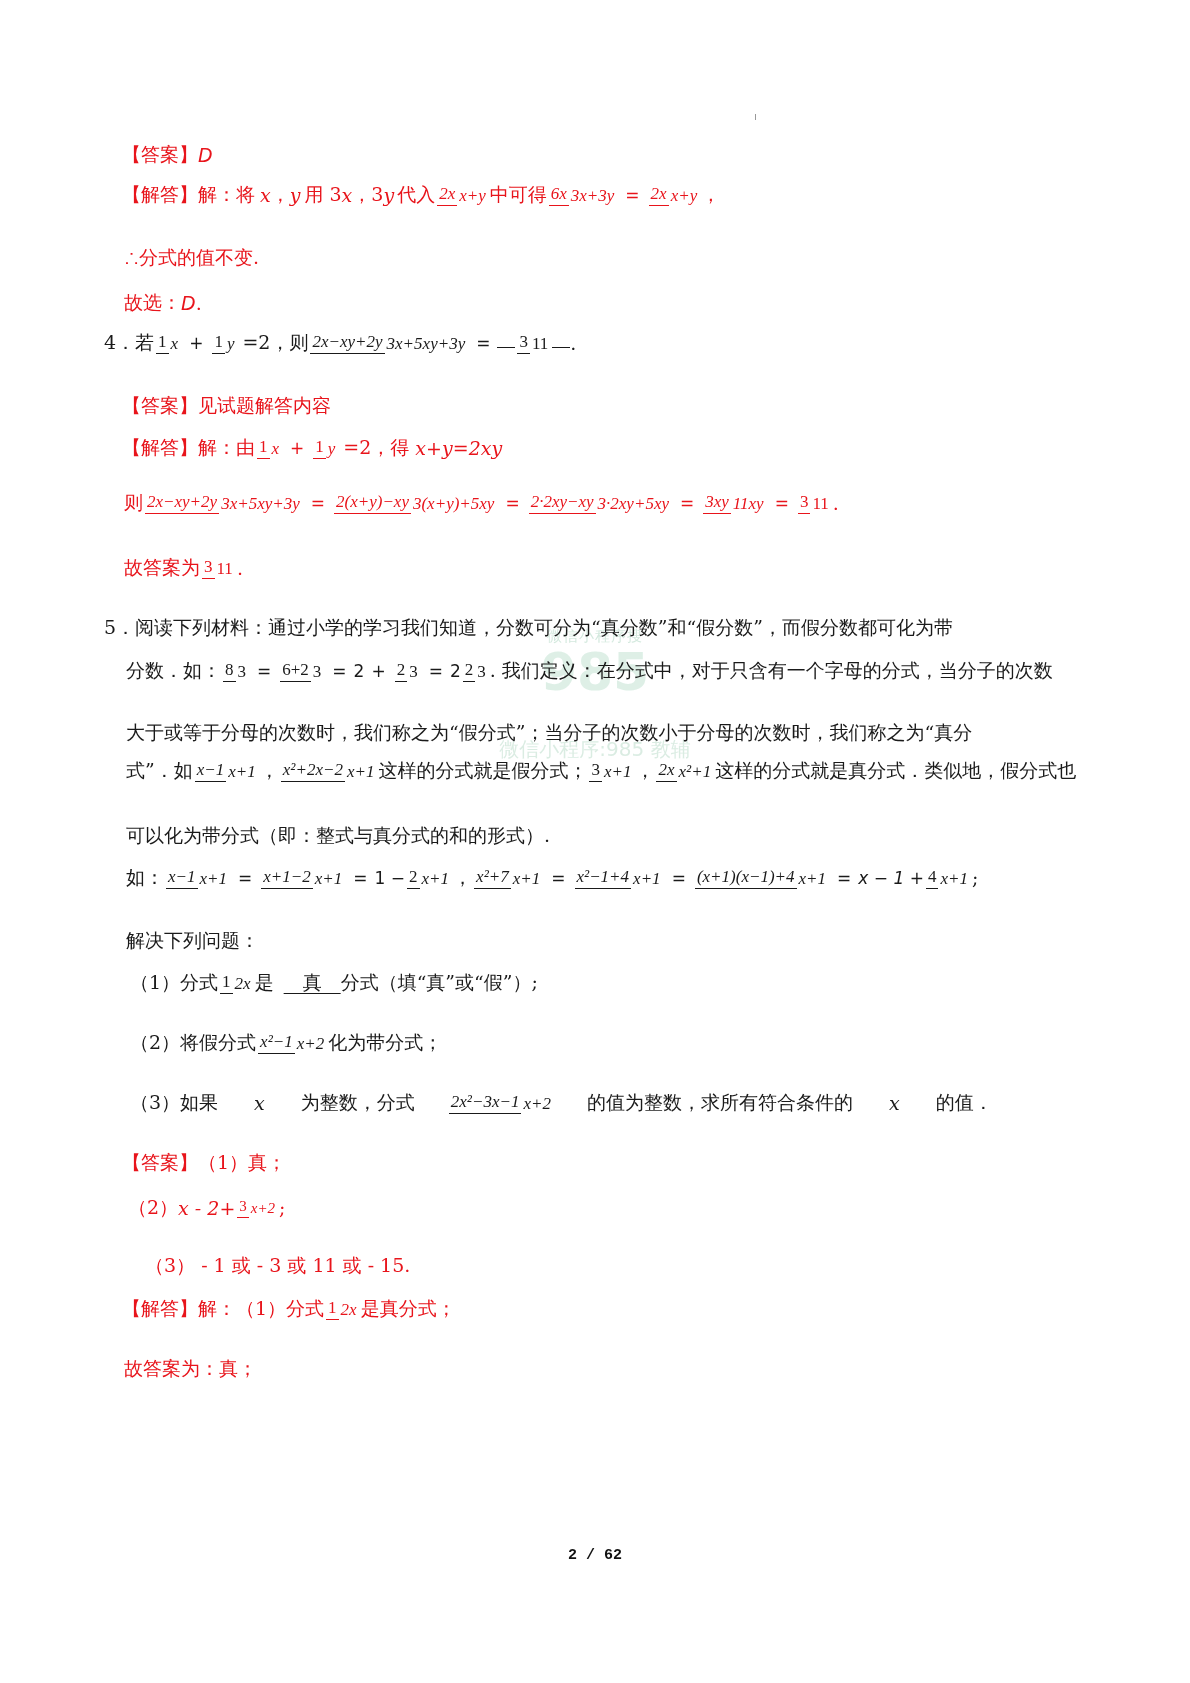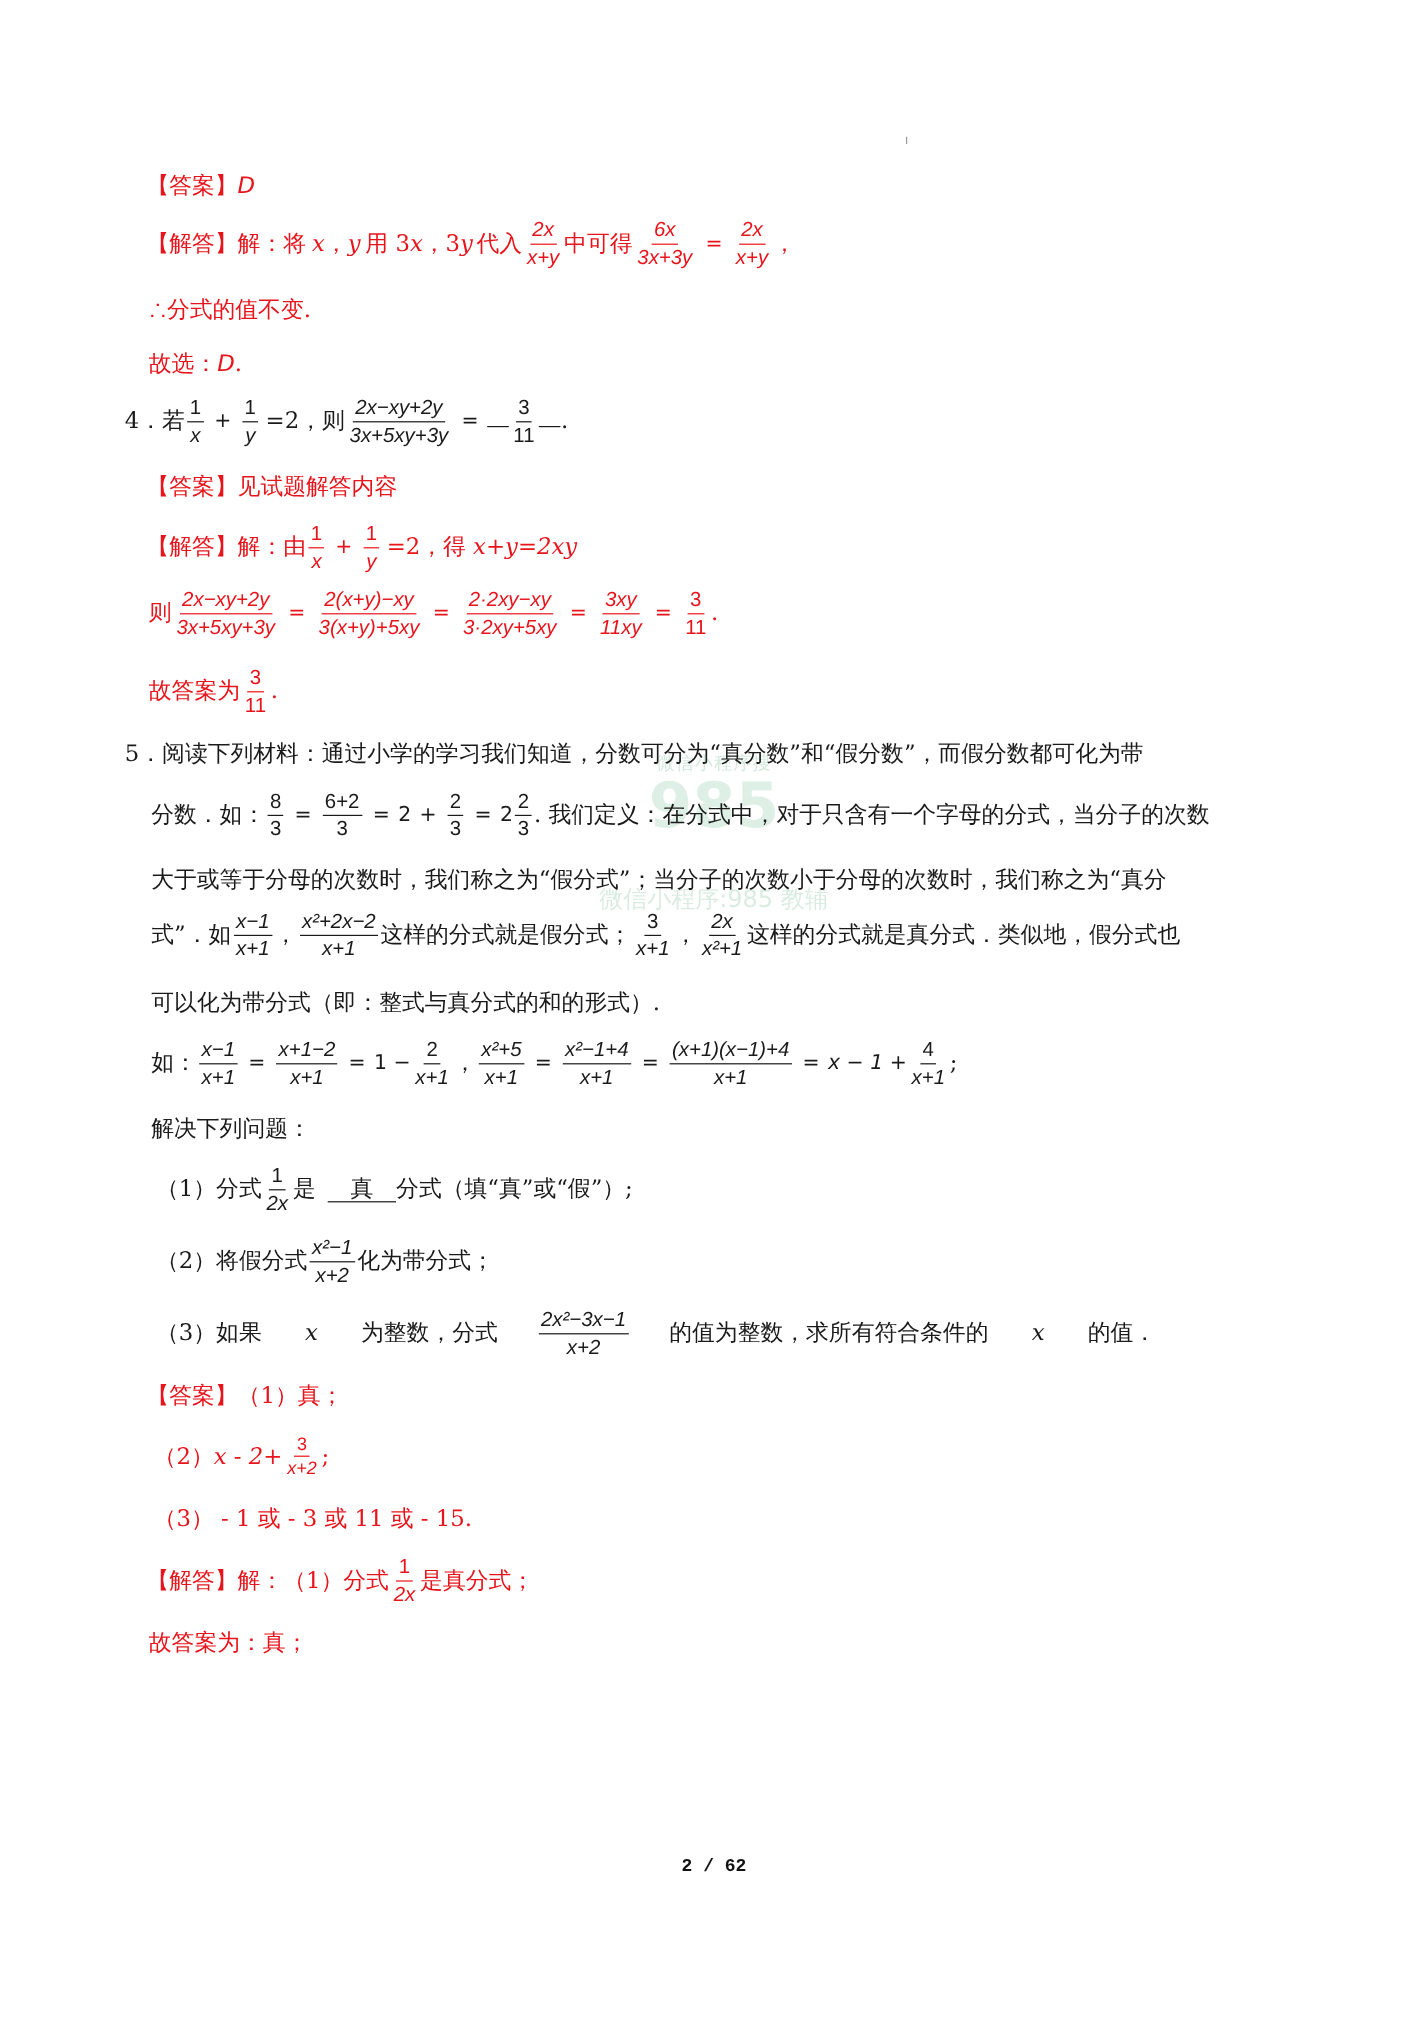--- a/index.html
+++ b/index.html
@@ -3,22 +3,22 @@
 <meta charset="utf-8">
 <style>
   html, body { margin: 0; padding: 0; background: #ffffff; }
   body { width: 1190px; height: 1683px; position: relative; overflow: hidden;
          font-family: "DejaVu Serif", "Liberation Serif", serif; color: #1a1a1a; font-size: 19px; }
   .line { position: absolute; left: 0; white-space: nowrap; display: flex; align-items: center; }
   .red { color: #e8141b; }
   .blk { color: #1a1a1a; }
   .i { font-style: italic; }
   .m { font-family: "DejaVu Sans", "Liberation Sans", sans-serif; font-size: 17px; }
-  .frac { display: inline-flex; flex-direction: column; align-items: center; vertical-align: middle;
-          margin: 0 2px; font-family: Liberation Sans, sans-serif; font-size: 17px; line-height: 1.15; }
+  .frac { display: inline-flex; flex-direction: row; align-items: center; vertical-align: middle;
+          margin: 0 2px; font-family: Liberation Serif, serif; font-size: 17px; line-height: 1.15; }
   .frac .num { padding: 0 2px 1px 2px; border-bottom: 1.6px solid currentColor; }
   .frac .den { padding: 1px 2px 0 2px; }
   .frac .num span, .frac .den span { font-style: italic; }
   .op { margin: 0 7px; font-family: "DejaVu Sans", sans-serif; font-size: 17px; }
   .blank { display: inline-block; text-decoration: underline; text-underline-offset: 4px; }
   .page-num { position: absolute; left: 0; right: 0; top: 1547px; text-align: center;
               font-family: Liberation Mono, monospace; font-weight: bold; font-size: 15px; color: #111; }
   .tick { position: absolute; left: 755px; top: 114px; width: 1px; height: 6px; background: #999; }
   .watermark { position: absolute; left: 445px; top: 615px; width: 300px; height: 150px;
                color: #c9e4d6; font-family: "DejaVu Sans", sans-serif; text-align: center; pointer-events: none; opacity: 0.8; }
@@ -236,21 +236,21 @@
       <span class="den"><span>x+1</span></span>
     </span>
   <span class="op">=</span>
   <span class="m">1 −</span>
   <span class="frac">
       <span class="num"><span style="font-style:normal">2</span></span>
       <span class="den"><span>x+1</span></span>
     </span>
   <span>，</span>
   <span class="frac">
-      <span class="num"><span>x²+5</span></span>
+      <span class="num"><span>x²+7</span></span>
       <span class="den"><span>x+1</span></span>
     </span>
   <span class="op">=</span>
   <span class="frac">
       <span class="num"><span>x²−1+4</span></span>
       <span class="den"><span>x+1</span></span>
     </span>
   <span class="op">=</span>
   <span class="frac">
       <span class="num"><span>(x+1)(x−1)+4</span></span>
@@ -308,21 +308,21 @@
 <div class="line red" style="left:128px; top:1195px;">
   <span>（2）</span>
   <span class="i">x - 2+</span>
   <span class="frac" style="font-size:15px">
       <span class="num"><span style="font-style:normal">3</span></span>
       <span class="den"><span>x+2</span></span>
     </span>
   <span>;</span>
 </div>
 
-<div class="line red" style="left:128px; top:1253px;">（3） - 1 或 - 3 或 11 或 - 15.</div>
+<div class="line red" style="left:145px; top:1253px;">（3） - 1 或 - 3 或 11 或 - 15.</div>
 
 <div class="line red" style="left:122px; top:1296px;">
   <span>【解答】</span>
   <span>解：（1）分式</span>
   <span class="frac">
       <span class="num"><span style="font-style:normal">1</span></span>
       <span class="den"><span>2x</span></span>
     </span>
   <span>是真分式；</span>
 </div>

